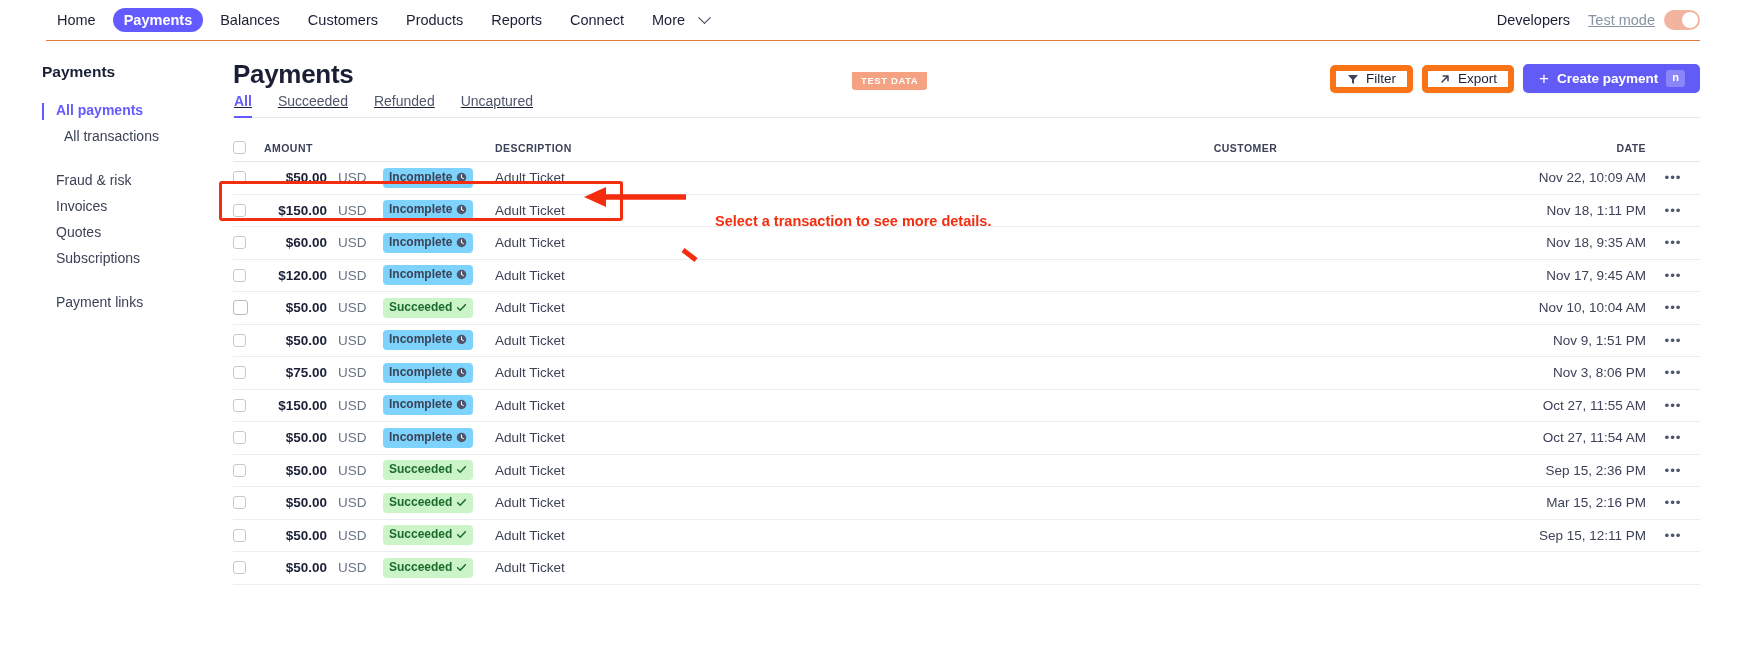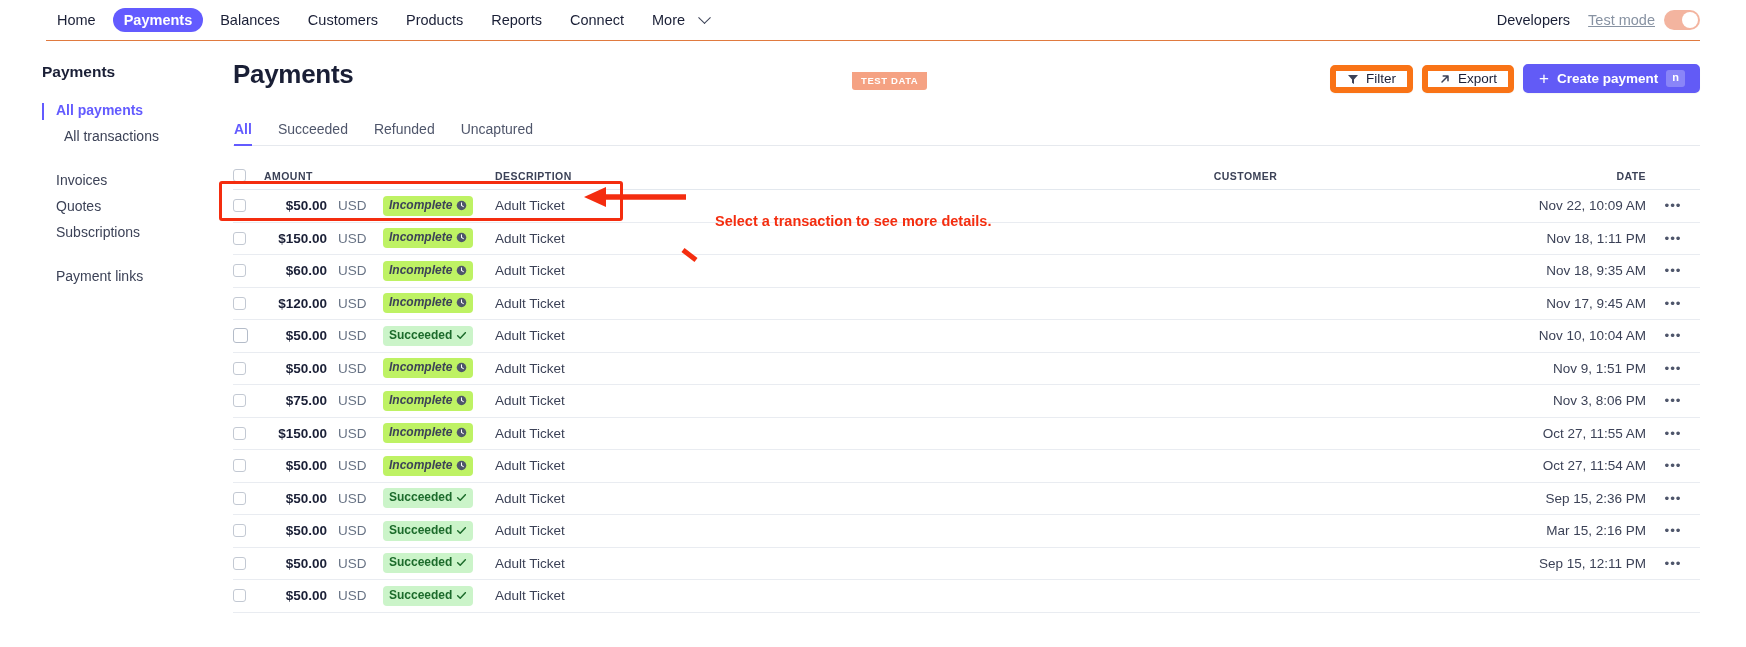--- a/index.html
+++ b/index.html
@@ -178,23 +178,24 @@
     font-size: 17px;
     line-height: 1;
     font-weight: 400;
     margin-top: -1px;
   }
 
   
   .tabs {
     display: flex;
     gap: 26px;
-    margin-top: 28px;
+    margin-top: 0;
     border-bottom: 1px solid #e6e9ee;
     padding-left: 1px;
+    text-decoration: underline;
   }
   .tab {
     font-size: 14px;
     color: #4f566b;
     padding-bottom: 8px;
     cursor: pointer;
     position: relative;
     white-space: nowrap;
   }
   .tab.active { color: #635bff; font-weight: 600; }
@@ -240,36 +241,36 @@
     font-weight: 700;
     color: #1a1f36;
   }
   .c-cur { flex: 0 0 56px; padding-left: 11px; color: #687385; }
   .c-status { flex: 0 0 112px; }
   .c-desc { flex: 0 0 480px; color: #3c4257; }
   .c-customer { flex: 1 1 auto; min-width: 0; }
   .c-date { flex: 0 0 130px; text-align: right; color: #3c4257; white-space: nowrap; }
   .c-more { flex: 0 0 54px; text-align: center; color: #4f566b; letter-spacing: 1px; cursor: pointer; }
 
-  .thead .c-amount { text-align: left; font-weight: 600; padding-left: 1px; text-decoration: underline; }
+  .thead .c-amount { text-align: left; font-weight: 600; padding-left: 1px; }
   .thead .c-customer { text-align: center; }
   .thead .c-date { text-align: right; padding-right: 0; }
 
   .badge {
     display: inline-flex;
     align-items: center;
     gap: 4px;
     border-radius: 4px;
     font-size: 12px;
     font-weight: 600;
     padding: 2px 6px 3px;
     line-height: 1.25;
     white-space: nowrap;
   }
-  .badge.incomplete { background: #bef264; color: #3c4257; font-style: italic; }
+  .badge.incomplete { background: #7dd3fc; color: #3c4257; }
   .badge.succeeded { background: #cbf4c9; color: #1c6b2b; }
   .badge svg { display: block; }
 
   
   .anno-box {
     position: absolute;
     border: 3px solid #f42d0f;
     border-radius: 3px;
     pointer-events: none;
   }
@@ -315,20 +316,21 @@
 </div>
 
 <div class="page">
 
   <div class="sidebar">
     <div class="sb-title">Payments</div>
     <div class="sb-list" id="sbList">
         <div class="sb-item active"><span>All payments</span></div>
         <div class="sb-item sub"><span>All transactions</span></div>
         <div class="sb-gap"></div>
+        <div class="sb-item"><span>Fraud &amp; risk</span></div>
         <div class="sb-item"><span>Invoices</span></div>
         <div class="sb-item"><span>Quotes</span></div>
         <div class="sb-item"><span>Subscriptions</span></div>
         <div class="sb-gap"></div>
         <div class="sb-item"><span>Payment links</span></div>
       </div>
   </div>
 
   <div class="main">
 

